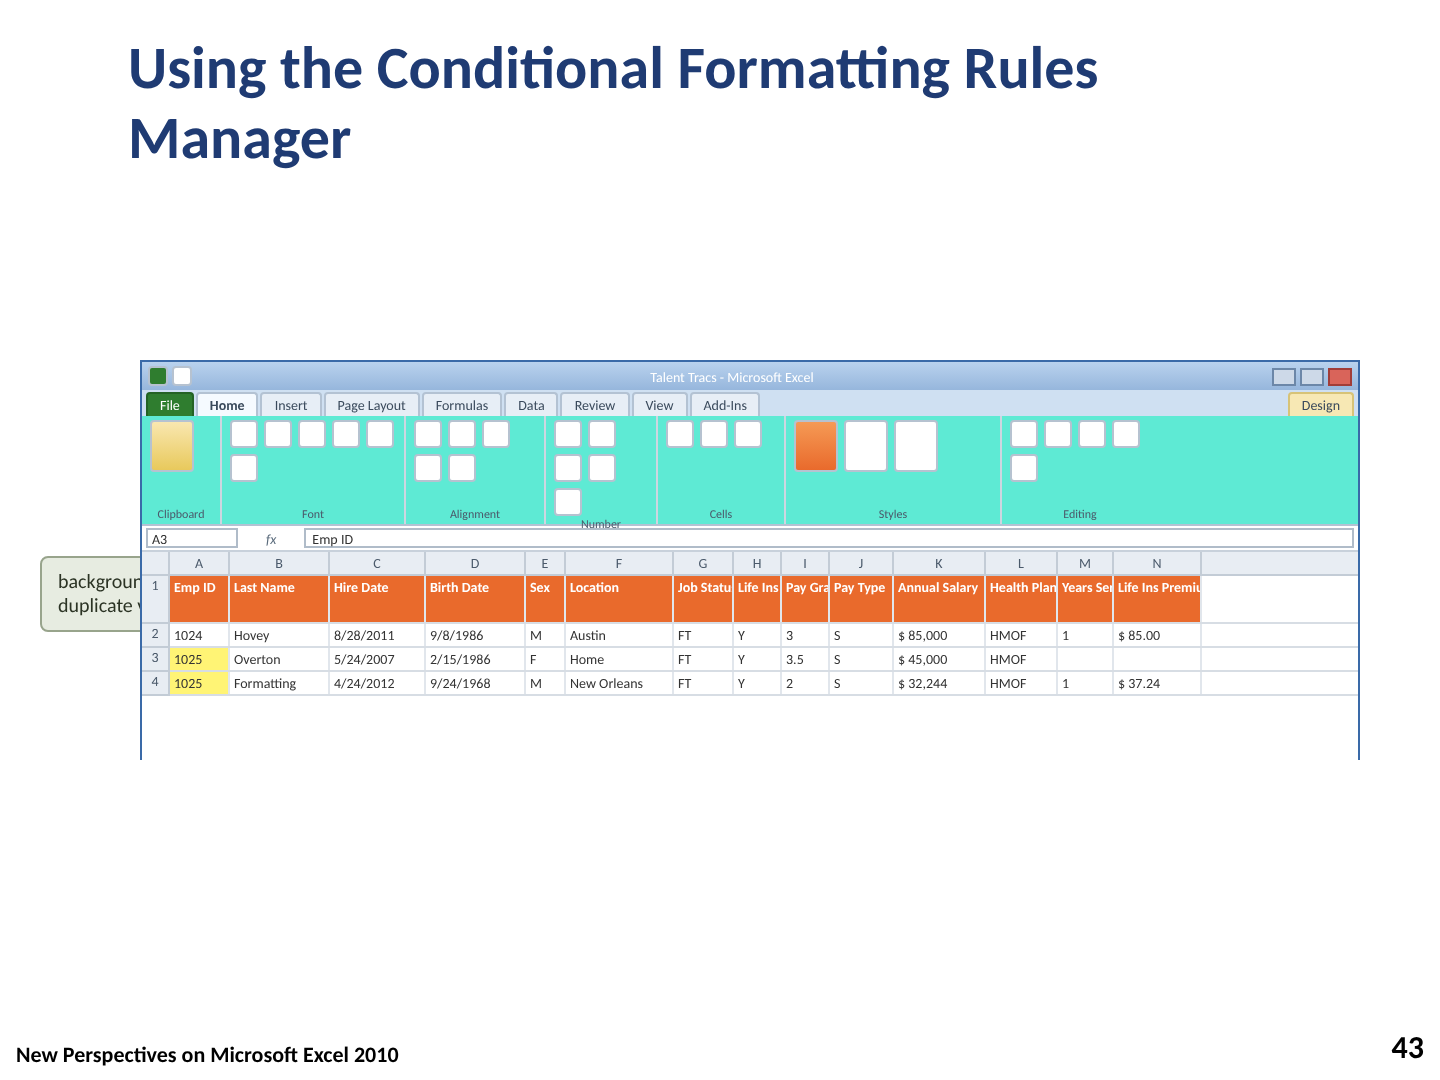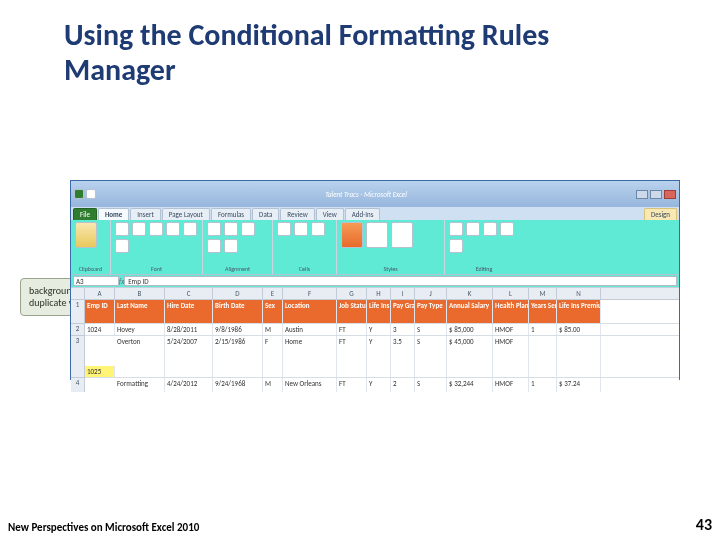--- a/index.html
+++ b/index.html
@@ -1,51 +1,51 @@
 <!DOCTYPE html>
 <html><head>
 <meta charset="utf-8">
 <style>
   * { box-sizing: border-box; margin: 0; padding: 0; }
   body { width: 720px; height: 540px; background: #fff; font-family: "Calibri", Arial, sans-serif; position: relative; overflow: hidden; }
   .slide-title { position: absolute; top: 18px; left: 64px; width: 560px; font-size: 30px; font-weight: 700; color: #1f3b73; line-height: 1.15; }
   .footer-left { position: absolute; bottom: 6px; left: 8px; font-size: 11px; font-weight: 700; color: #000; }
   .footer-right { position: absolute; bottom: 6px; right: 8px; font-size: 16px; font-weight: 700; color: #000; }
   .screenshot { position: absolute; top: 180px; left: 70px; width: 610px; height: 200px; border: 1px solid #3a6aa8; background: #dfe6ee; font-size: 7px; color: #333; box-shadow: 0 0 6px rgba(0,0,0,.25) inset; }
-  .win-titlebar { height: 26px; background: linear-gradient(#b9d2ee,#96b6dc); display:flex; align-items:center; justify-content:space-between; padding:0 3px;font-style:italic; }
+  .win-titlebar { height: 14px; background: linear-gradient(#b9d2ee,#96b6dc); display:flex; align-items:center; justify-content:space-between; padding:0 3px; }
   .win-titlebar .wt-center { color:#fff; font-size:7px; }
   .win-titlebar .wt-right { display:flex; gap:2px; }
   .wbtn { width:12px; height:9px; background:#cdd9e8; border:1px solid #6c87a8; }
   .wbtn.close { background:#d9645a; border-color:#a13d38; }
   .ribbon-tabs { height:13px; background:#cfe0f2; display:flex; align-items:flex-end; gap:1px; padding:0 2px; }
   .rtab { padding:1px 6px; border:1px solid #b3c2d3; border-bottom:none; background:#e7eef6; font-size:7px; color:#3a4a5c; border-radius:2px 2px 0 0; }
   .rtab.active { background:#f5faff; font-weight:700; }
   .rtab.contextual { background:#f7e8b4; border-color:#d7c377; }
   .rtab.file { background:#2f7d2f; color:#fff; border-color:#246324; }
   .ribbon-body { height:55px; background:#5eead4; border-bottom:1px solid #b3c2d3; display:flex; }
   .rgroup { border-right:1px solid #cdd6e0; padding:2px 4px 1px; display:flex; flex-direction:column; justify-content:space-between; }
   .rgroup .icons { display:flex; gap:3px; flex-wrap:wrap; }
   .ricon { width:14px; height:14px; background:#fff; border:1px solid #b6c2d0; border-radius:2px; }
   .ricon.big { width:22px; height:26px; }
   .ricon.paste { background:linear-gradient(#f9e7b0,#e8c95c); }
   .ricon.cf { background:linear-gradient(#f59a55,#e96a2c); }
   .glabel { font-size:6px; color:#4b5a6b; text-align:center; }
-  .namebox-row { height:13px; background:#5eead4; border-bottom:1px solid #c8d1db; display:flex; align-items:center; padding:0 2px; gap:0; }
+  .namebox-row { height:13px; background:#ffffff; border-bottom:1px solid #c8d1db; display:flex; align-items:center; padding:0 2px; gap:14px; }
   .namebox { width:46px; height:10px; background:#fff; border:1px solid #b0bcc9; font-size:7px; padding:0 2px; display:flex; align-items:center; }
   .fx { font-style:italic; color:#5a6b7c; font-size:7px; }
   .fbar { flex:1; height:10px; background:#fff; border:1px solid #b0bcc9; font-size:7px; padding:0 3px; display:flex; align-items:center; }
   .sheet { position:relative; background:#fff; height:104px; overflow:hidden; }
   .colhdrs { display:flex; height:12px; background:#e8edf3; border-bottom:1px solid #c3ccd6; }
   .colhdrs .ch { border-right:1px solid #c3ccd6; font-size:7px; text-align:center; color:#4b5a6b; display:flex; align-items:center; justify-content:center; }
   .rowwrap { display:flex; }
   .rowwrap .rh { width:14px; background:#e8edf3; border-right:1px solid #c3ccd6; border-bottom:1px solid #c3ccd6; font-size:7px; text-align:center; color:#4b5a6b; }
   .datarow { display:flex; flex:1; border-bottom:1px solid #d7dde4; }
   .datarow .c { border-right:1px solid #e1e6ec; font-size:7px; padding:1px 2px; overflow:hidden; white-space:nowrap; }
   .hdrcell { background:#e96a2c; color:#fff; font-weight:700; }
-  .dup { background:#fff475;margin-top:30px; }
+  .dup { background:#fff475; }
   .cw-a{width:30px}.cw-b{width:50px}.cw-c{width:48px}.cw-d{width:50px}.cw-e{width:20px}.cw-f{width:54px}.cw-g{width:30px}.cw-h{width:24px}.cw-i{width:24px}.cw-j{width:32px}.cw-k{width:46px}.cw-l{width:36px}.cw-m{width:28px}.cw-n{width:44px}
   .callout { position:absolute; top: 278px; left: 20px; width: 118px; background:#e7ece1; border:1px solid #98a48c; border-radius:4px; padding:6px 8px; font-size:10px; line-height:1.2; color:#2b3324; }
   .callout::after { content:""; position:absolute; right:-22px; top:50%; transform:translateY(-50%); border:6px solid transparent; border-left:22px solid #7fa86a; }
 </style>
 </head>
 <body>
 
 <h1 class="slide-title">Using the Conditional Formatting Rules Manager</h1>
 <div class="footer-left">New Perspectives on Microsoft Excel 2010</div>
 <div class="footer-right">43</div>
@@ -100,20 +100,30 @@
     </div>
     <div class="rgroup" style="width:70px">
       <div class="icons">
         <span class="ricon"></span>
         <span class="ricon"></span>
         <span class="ricon"></span>
         <span class="ricon"></span>
         <span class="ricon"></span>
       </div>
       <div class="glabel">Alignment</div>
+    </div>
+    <div class="rgroup" style="width:56px">
+      <div class="icons">
+        <span class="ricon"></span>
+        <span class="ricon"></span>
+        <span class="ricon"></span>
+        <span class="ricon"></span>
+        <span class="ricon"></span>
+      </div>
+      <div class="glabel">Number</div>
     </div>
     <div class="rgroup" style="width:64px">
       <div class="icons">
         <span class="ricon"></span>
         <span class="ricon"></span>
         <span class="ricon"></span>
       </div>
       <div class="glabel">Cells</div>
     </div>
     <div class="rgroup" style="width:108px">

